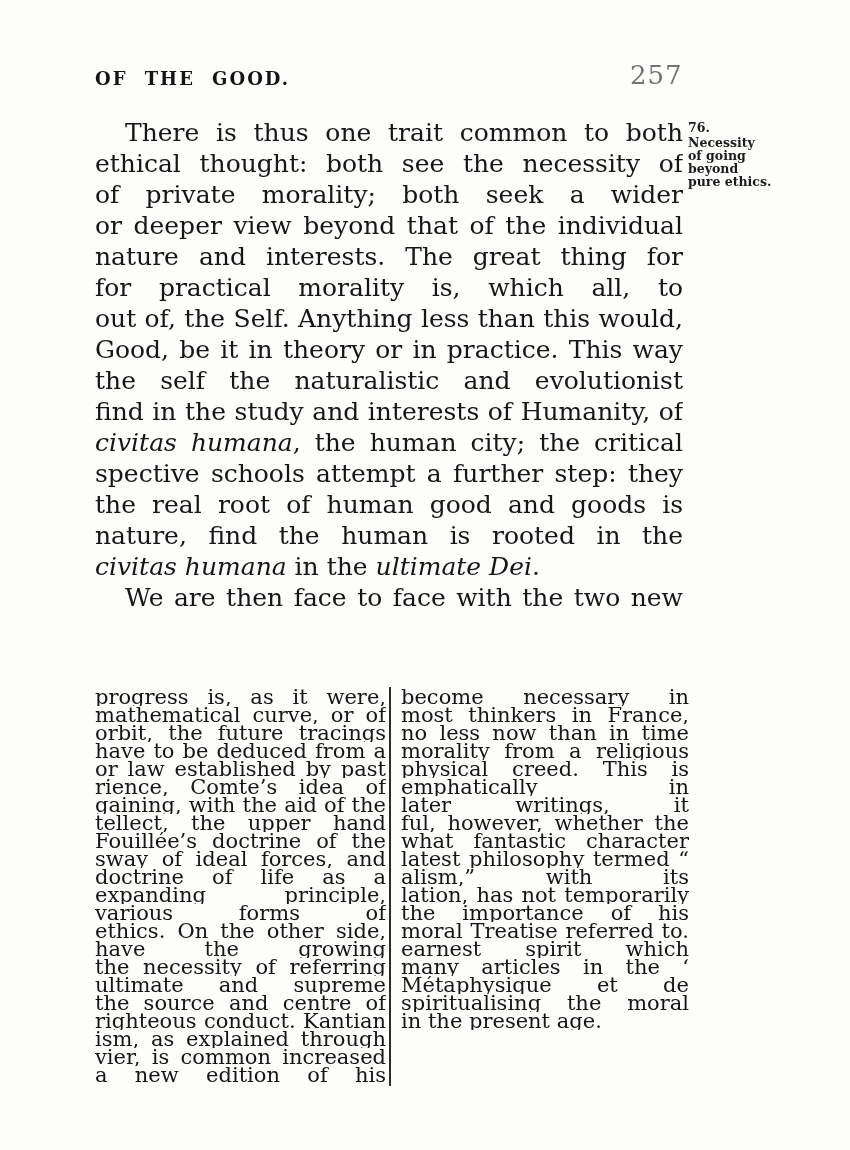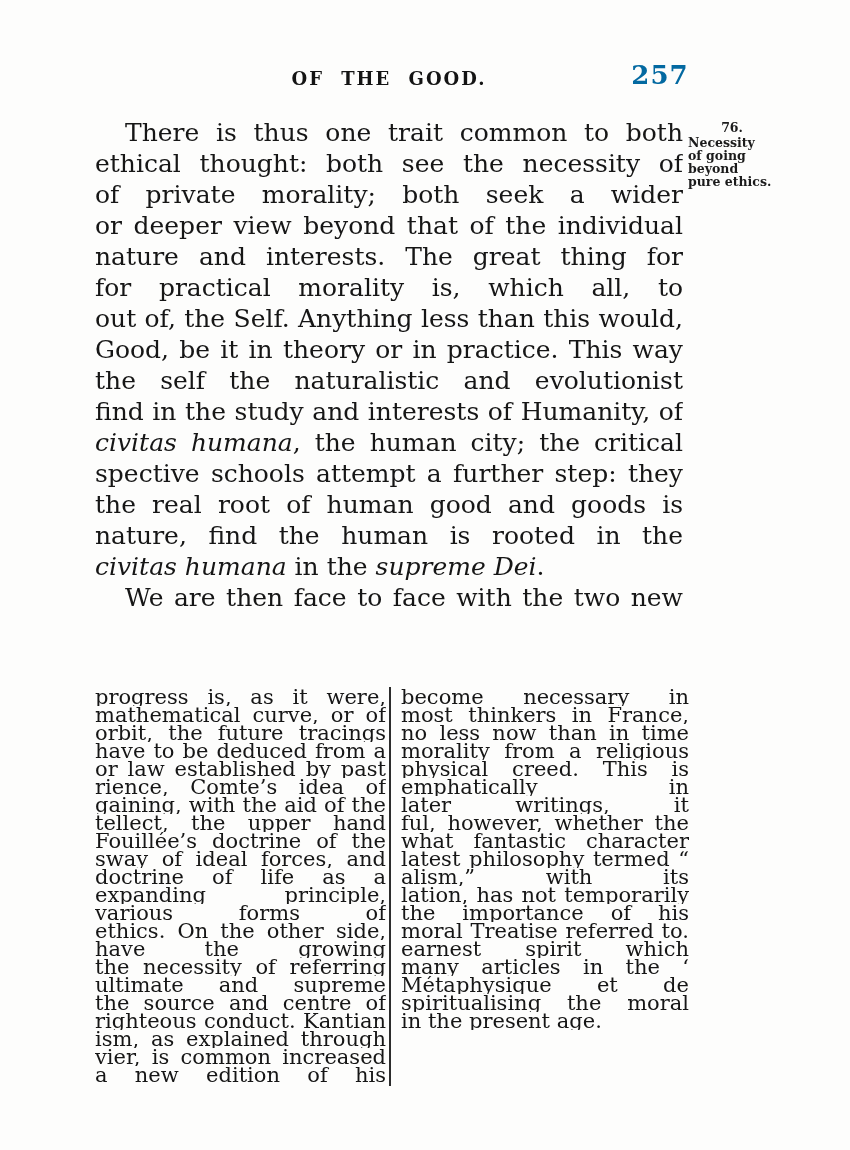--- a/index.html
+++ b/index.html
@@ -16,52 +16,51 @@
     font-family: "DejaVu Serif", serif;
     overflow: hidden;
   }
 
   
   .running-head {
     position: absolute;
     left: 95px;
     top: 68px;
     width: 588px;
-    text-align: center;
+    text-align: left;
     font-size: 18px;
     font-weight: bold;
     letter-spacing: 2px;
     word-spacing: 9px;
     color: #141414;
   }
   .page-number {
     position: absolute;
     left: 630px;
     top: 60px;
     width: 60px;
-    text-align: center;
     font-size: 26px;
-    font-weight: bold;
+    font-weight: normal;
     letter-spacing: 1px;
-    color: #0369a1;
+    color: #737373;
   }
 
   
   .margin-note {
     position: absolute;
     left: 688px;
     top: 121px;
     width: 96px;
     font-size: 12.5px;
     font-weight: bold;
     line-height: 13px;
     color: #1b1b1b;
   }
   .margin-note .note-number {
-    text-align: center;
+    text-align: left;
     width: 88px;
     margin-bottom: 2px;
   }
 
   
   .body-text {
     position: absolute;
     left: 95px;
     top: 117px;
     width: 588px;
@@ -133,21 +132,21 @@
       <div class="body-line"><span>nature and interests. The great thing for systematic as</span></div>
       <div class="body-line"><span>for practical morality is, which all, to overcome, to lead</span></div>
       <div class="body-line"><span>out of, the Self. Anything less than this would, in the</span></div>
       <div class="body-line"><span>Good, be it in theory or in practice. This way out of</span></div>
       <div class="body-line"><span>the self the naturalistic and evolutionist schools of Ethics</span></div>
       <div class="body-line"><span>find in the study and interests of Humanity, of the</span></div>
       <div class="body-line"><i>civitas humana</i><span>, the human city; the critical and intro-</span></div>
       <div class="body-line"><span>spective schools attempt a further step: they hold that</span></div>
       <div class="body-line"><span>the real root of human good and goods is their spiritual</span></div>
       <div class="body-line"><span>nature, find the human is rooted in the Divine, the</span></div>
-      <div class="body-line short"><i>civitas humana</i><span> in the </span><i>supreme Dei</i><span>.</span></div>
+      <div class="body-line short"><i>civitas humana</i><span> in the </span><i>ultimate Dei</i><span>.</span></div>
       <div class="body-line indent"><span>We are then face to face with the two new problems</span></div>
     </div>
 
   <div class="footnote-col footnote-left" id="fn-left">
       <div class="fn-line"><span>progress is, as it were, that of a</span></div>
       <div class="fn-line"><span>mathematical curve, or of a sidereal</span></div>
       <div class="fn-line"><span>orbit, the future tracings of which</span></div>
       <div class="fn-line"><span>have to be deduced from a formula</span></div>
       <div class="fn-line"><span>or law established by past expe-</span></div>
       <div class="fn-line"><span>rience, Comte’s idea of altruism</span></div>

